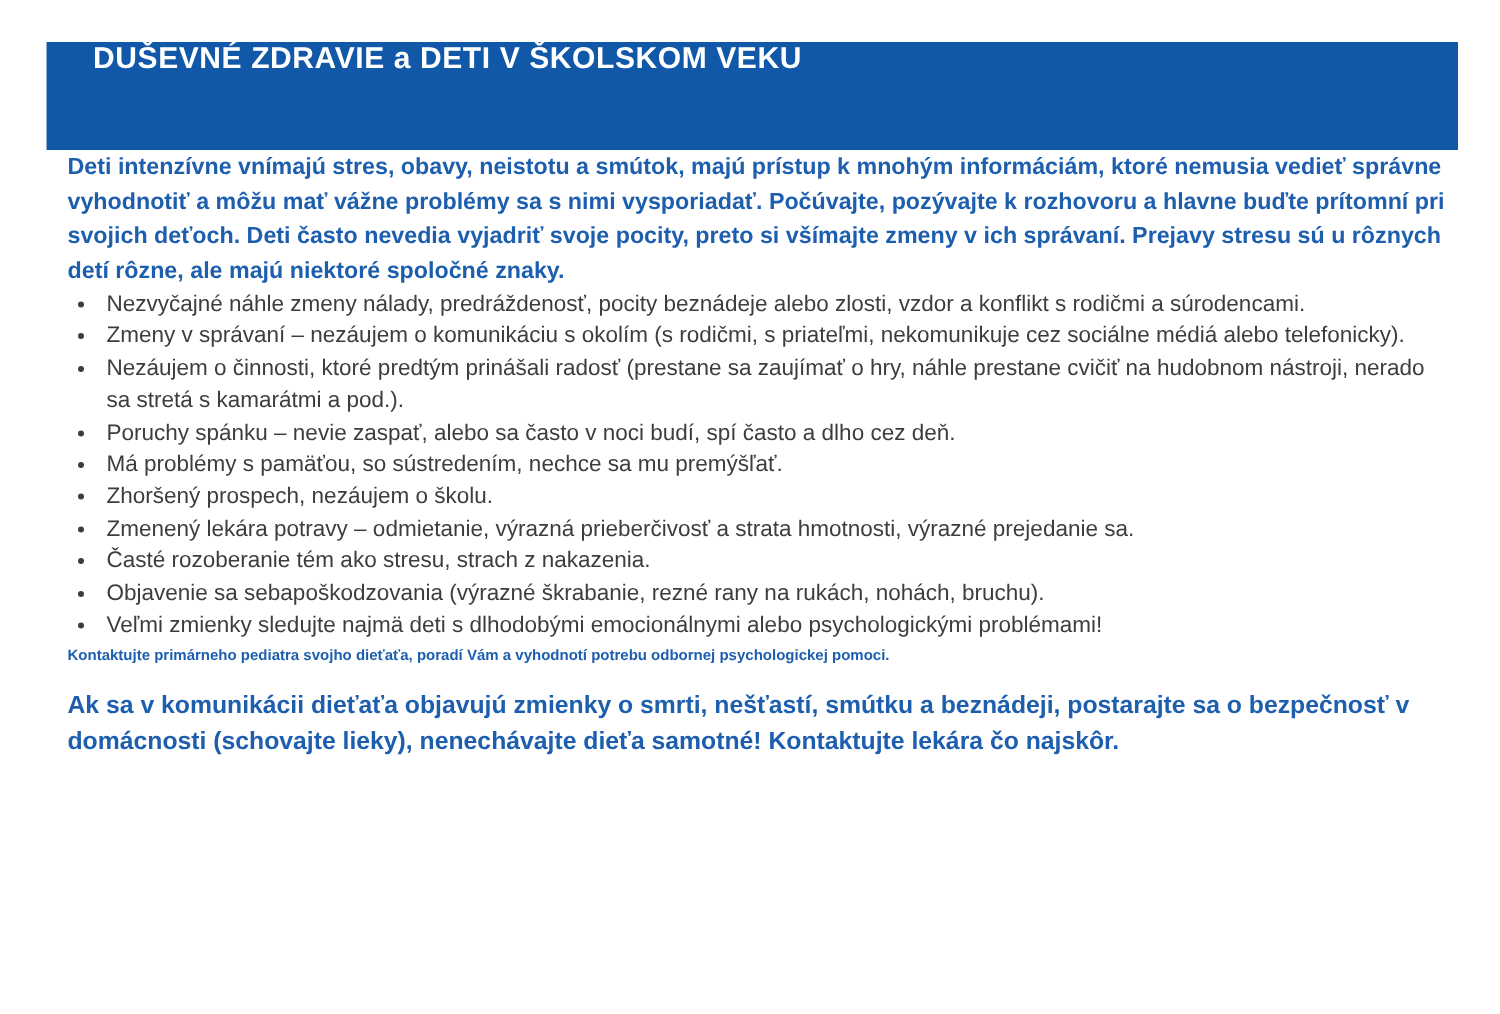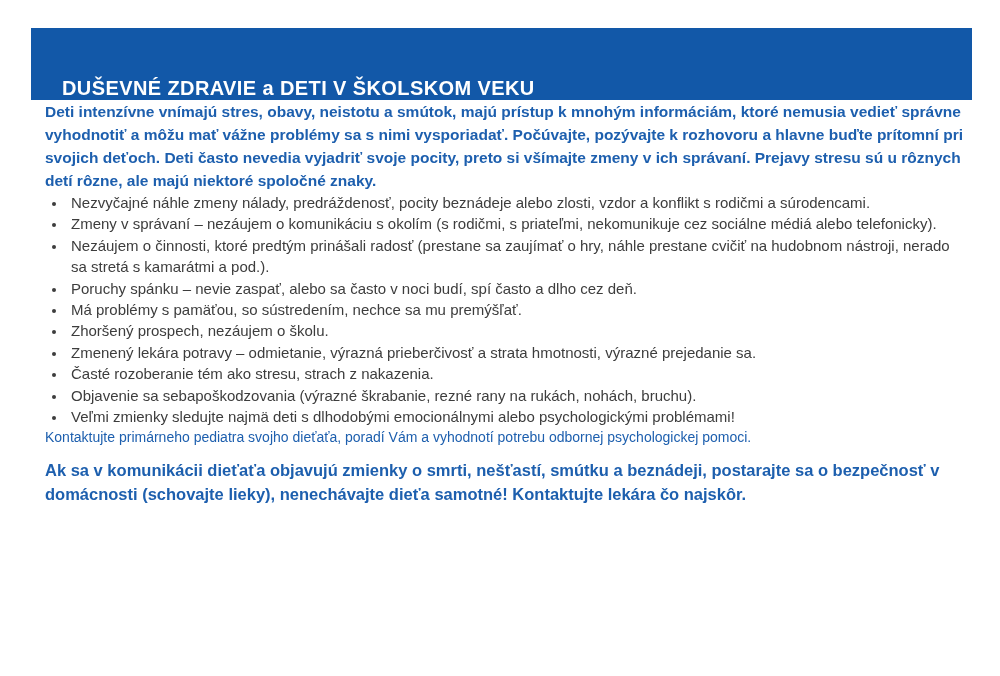--- a/index.html
+++ b/index.html
@@ -8,21 +8,21 @@
     --body-text:#3d3d3d;
     --page-bg:#ffffff;
   }
   *{margin:0;padding:0;box-sizing:border-box;}
   html,body{width:1000px;height:676px;background:var(--page-bg);overflow:hidden;}
   body{font-family:"Liberation Sans","DejaVu Sans",sans-serif;position:relative;}
 
   .header-banner{
     position:absolute;left:31px;top:28px;width:941px;height:72px;
     background:var(--header-bg);
-    display:flex;align-items:flex-end;
+    display:flex;align-items:flex-start;
   }
   .header-banner h1{
     color:#ffffff;font-size:20px;font-weight:700;letter-spacing:.4px;
     padding-left:31px;white-space:nowrap;
   }
 
   .content{
     position:absolute;left:45px;top:100px;width:924px;
   }
   .intro{
@@ -38,22 +38,22 @@
     list-style:disc outside;
     padding-left:16px;margin-left:6px;
   }
   ul.symptom-list li{
     color:var(--body-text);
     font-size:15px;line-height:21.4px;
     padding-left:4px;
   }
   ul.symptom-list li::marker{color:var(--body-text);font-size:13px;}
   .symptoms-footer{
-    color:var(--accent-text);font-weight:400;
-    font-size:14px;line-height:21.4px;
+    color:var(--accent-text);font-weight:700;
+    font-size:10px;line-height:21.4px;
   }
   .warning{
     margin-top:9px;
     color:var(--accent-text);font-weight:700;
     font-size:16.5px;line-height:24px;
   }
 </style>
 </head>
 <body>
 

